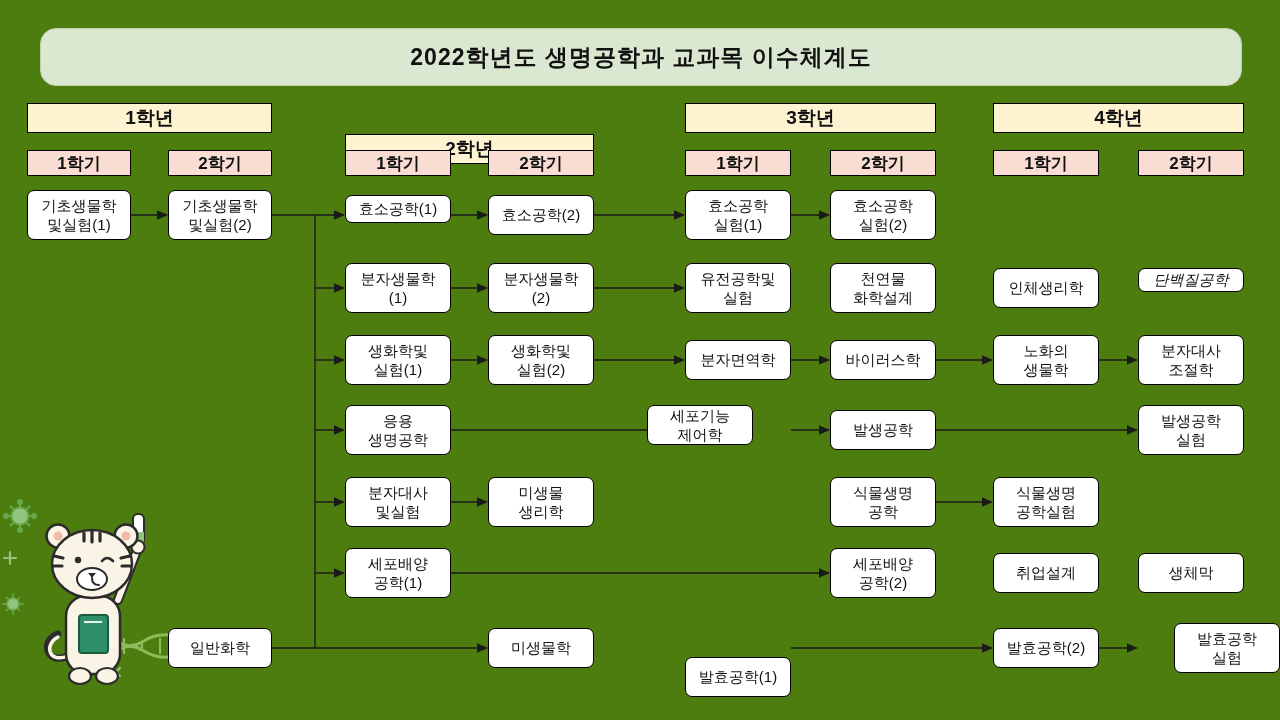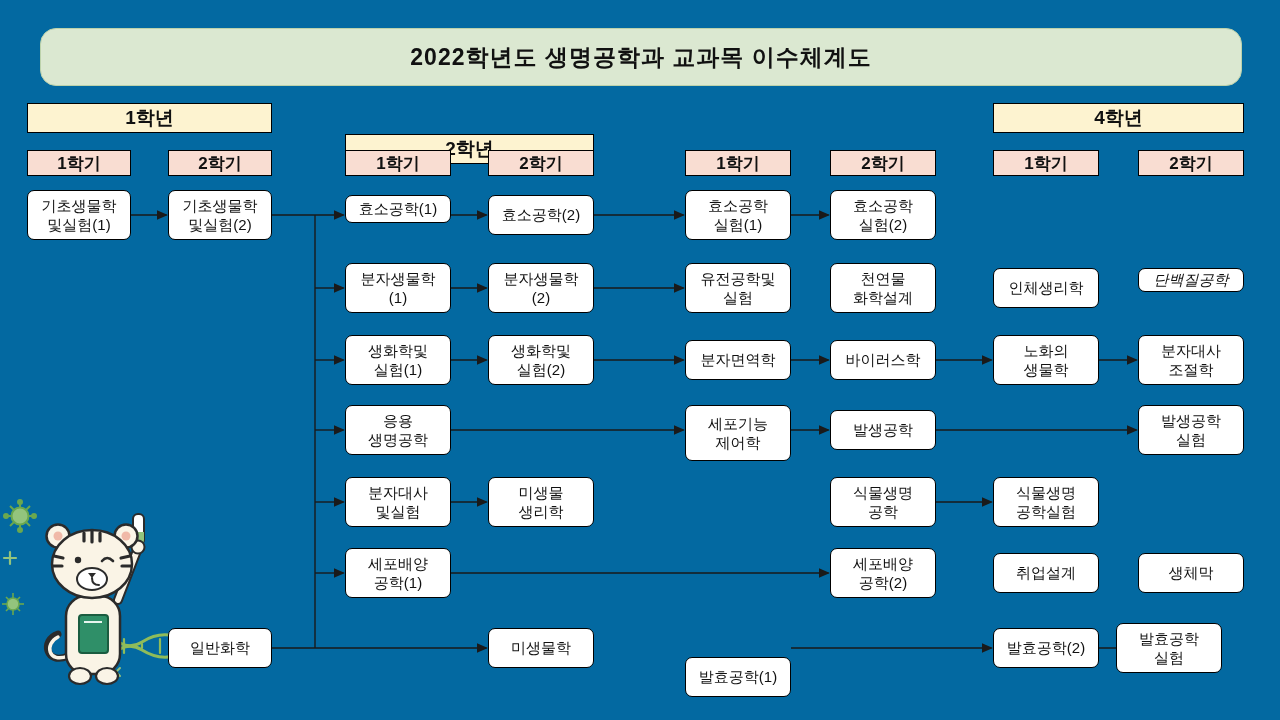--- a/index.html
+++ b/index.html
@@ -1,20 +1,20 @@
 <!DOCTYPE html>
 <html style="--title-bg: #dbe8d1; --title-border: #bcd2ab; --year-bg: #fdf3d0; --sem-bg: #f9ddd2; --box-border: #000000; --arrow: #1a1a1a; --mascot-green: #93c47d;"><head>
 <meta charset="utf-8">
 <style>
   html,body{margin:0;padding:0;}
   body{
     width:1280px;height:720px;position:relative;background:#ffffff;
     font-family:"Liberation Sans","DejaVu Sans",sans-serif;color:#111;
   }
-  #canvas{position:absolute;left:0;top:0;width:1280px;height:720px;overflow:hidden;background:#0369a1;}
+  #canvas{position:absolute;left:0;top:0;width:1280px;height:720px;overflow:hidden;background:#4d7c0f;}
   .title-banner{
     position:absolute;left:40px;top:28px;width:1200px;height:56px;
     background:var(--title-bg,#dbe8d1);border:1px solid var(--title-border,#bcd2ab);
     border-radius:16px;display:flex;align-items:center;justify-content:center;
     font-size:23px;font-weight:bold;letter-spacing:1px;
   }
   .year-header{
     position:absolute;height:30px;top:103px;
     background:var(--year-bg,#fdf3d0);border:1.6px solid #000;
     display:flex;align-items:center;justify-content:center;
@@ -146,20 +146,21 @@
       <circle cx="78" cy="72" r="3.2" fill="#2b2b2b"></circle>
       <path d="M102,73 q5,-6 11,0" stroke="#2b2b2b" stroke-width="2.6" fill="none" stroke-linecap="round"></path>
       <ellipse cx="92" cy="91" rx="15" ry="11" fill="#ffffff" stroke="#2b2b2b" stroke-width="2"></ellipse>
       <path d="M88,85 h8 l-4,5 z" fill="#2b2b2b"></path>
       <path d="M92,90 q0,7 7,7" stroke="#2b2b2b" stroke-width="2" fill="none" stroke-linecap="round"></path>
     </g>
   </svg>
 
 <div class="year-header" style="left: 27px; width: 245px;">1학년</div>
     <div class="year-header" style="left: 345px; width: 249px; margin-top: 31px;">2학년</div>
+    <div class="year-header" style="left: 685px; width: 251px;">3학년</div>
     <div class="year-header" style="left: 993px; width: 251px;">4학년</div>
     <div class="sem-header" style="left: 27px; width: 104px;">1학기</div>
     <div class="sem-header" style="left: 168px; width: 104px;">2학기</div>
     <div class="sem-header" style="left: 345px; width: 106px;">1학기</div>
     <div class="sem-header" style="left: 488px; width: 106px;">2학기</div>
     <div class="sem-header" style="left: 685px; width: 106px;">1학기</div>
     <div class="sem-header" style="left: 830px; width: 106px;">2학기</div>
     <div class="sem-header" style="left: 993px; width: 106px;">1학기</div>
     <div class="sem-header" style="left: 1138px; width: 106px;">2학기</div>
     <div class="course-box" style="left: 27px; top: 190px; width: 104px; height: 50px;">기초생물학
@@ -184,21 +185,21 @@
     <div class="course-box" style="left: 488px; top: 335px; width: 106px; height: 50px;">생화학및
 실험(2)</div>
     <div class="course-box" style="left: 488px; top: 477px; width: 106px; height: 50px;">미생물
 생리학</div>
     <div class="course-box" style="left: 488px; top: 628px; width: 106px; height: 40px;">미생물학</div>
     <div class="course-box" style="left: 685px; top: 190px; width: 106px; height: 50px;">효소공학
 실험(1)</div>
     <div class="course-box" style="left: 685px; top: 263px; width: 106px; height: 50px;">유전공학및
 실험</div>
     <div class="course-box" style="left: 685px; top: 340px; width: 106px; height: 40px;">분자면역학</div>
-    <div class="course-box" style="left: 685px; top: 405px; width: 106px; height: 56px;">세포기능
+    <div class="course-box" style="left: 647px; top: 405px; width: 106px; height: 40px;">세포기능
 제어학</div>
     <div class="course-box" style="left: 685px; top: 628px; width: 106px; height: 40px; margin-top: 29px;">발효공학(1)</div>
     <div class="course-box" style="left: 830px; top: 190px; width: 106px; height: 50px;">효소공학
 실험(2)</div>
     <div class="course-box" style="left: 830px; top: 263px; width: 106px; height: 50px;">천연물
 화학설계</div>
     <div class="course-box" style="left: 830px; top: 340px; width: 106px; height: 40px;">바이러스학</div>
     <div class="course-box" style="left: 830px; top: 410px; width: 106px; height: 40px;">발생공학</div>
     <div class="course-box" style="left: 830px; top: 477px; width: 106px; height: 50px;">식물생명
 공학</div>
@@ -210,15 +211,15 @@
     <div class="course-box" style="left: 993px; top: 477px; width: 106px; height: 50px;">식물생명
 공학실험</div>
     <div class="course-box" style="left: 993px; top: 553px; width: 106px; height: 40px;">취업설계</div>
     <div class="course-box" style="left: 993px; top: 628px; width: 106px; height: 40px;">발효공학(2)</div>
     <div class="course-box" style="left: 1138px; top: 268px; width: 106px; height: 24px; font-style: italic;">단백질공학</div>
     <div class="course-box" style="left: 1138px; top: 335px; width: 106px; height: 50px;">분자대사
 조절학</div>
     <div class="course-box" style="left: 1138px; top: 405px; width: 106px; height: 50px;">발생공학
 실험</div>
     <div class="course-box" style="left: 1138px; top: 553px; width: 106px; height: 40px;">생체막</div>
-    <div class="course-box" style="left: 1116px; top: 623px; width: 106px; height: 50px;">발효공학
+    <div class="course-box" style="left: 1174px; top: 623px; width: 106px; height: 50px;">발효공학
 실험</div>
   </div>
 
 </body></html>

